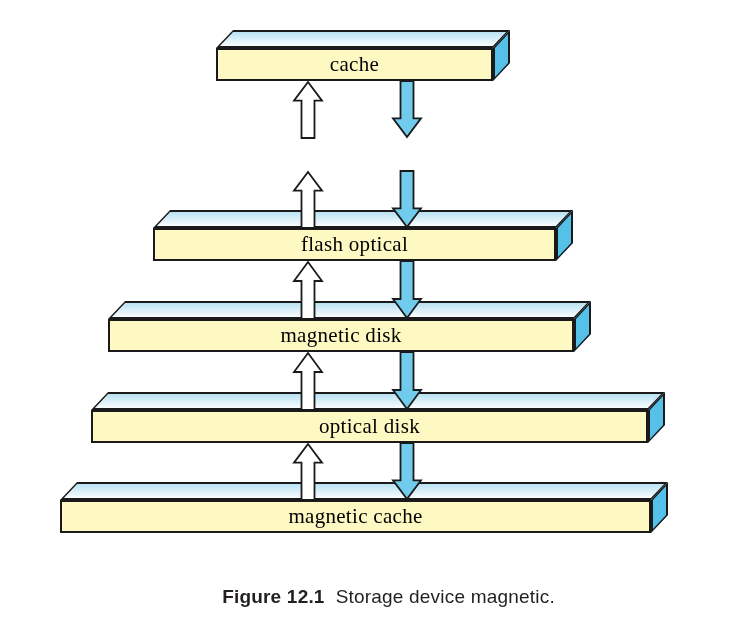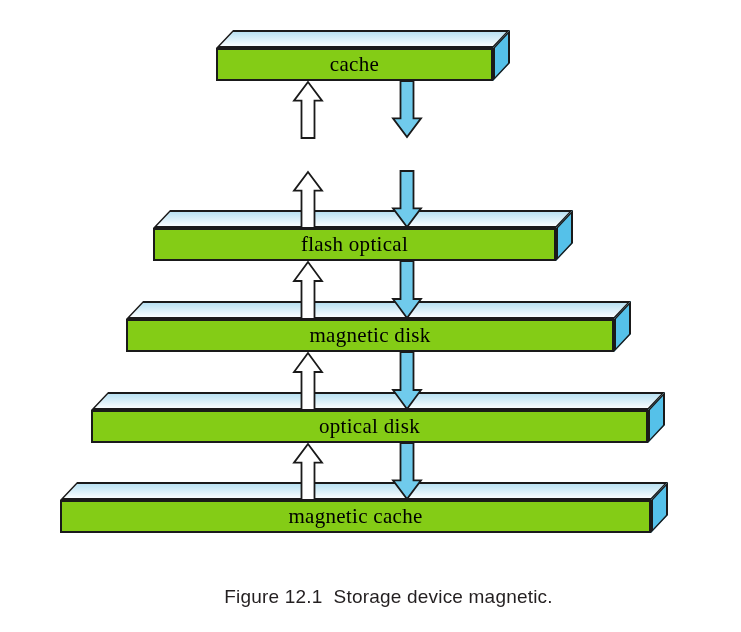--- a/index.html
+++ b/index.html
@@ -14,27 +14,27 @@
   .stage {
     position:relative; width:741px; height:632px; background:#ffffff;
     overflow:hidden; font-family:"Liberation Serif", serif;
   }
 
   
   .bar { position:absolute; }
   .bar-0 { left:216px; top:48px;  width:277px; height:33px; }
   .bar-1 { left:184px; top:138px; width:340px; height:33px; }
   .bar-2 { left:153px; top:228px; width:403px; height:33px; }
-  .bar-3 { left:126px; top:319px; width:466px; height:33px;padding-left:22px; }
+  .bar-3 { left:108px; top:319px; width:466px; height:33px; }
   .bar-4 { left:91px;  top:410px; width:529px; height:33px;padding-left:28px; }
   .bar-5 { left:60px;  top:500px; width:591px; height:33px; }
 
   .face { position:absolute; box-sizing:border-box; border:2px solid var(--outline); }
   .face.front {
-    left:0; top:0; width:100%; height:100%; background:#84cc16; z-index:2;
+    left:0; top:0; width:100%; height:100%; background:#fef9c3; z-index:2;
     display:flex; align-items:center; justify-content:center;
   }
   .face.top {
     left:0; top:-18px; width:100%; height:18px;
     transform:skewX(-43.4deg); transform-origin:0 100%;
     background:linear-gradient(to bottom, var(--top-face-dark), var(--top-face-light));
     z-index:1;
   }
   .face.side {
     right:-17px; top:0; width:17px; height:100%;
@@ -55,21 +55,21 @@
   .arrow.down { left:392px; }
   .arrow.up polygon   { fill:#ffffff; stroke:var(--outline); stroke-width:1.8; stroke-linejoin:miter; }
   .arrow.down polygon { fill:var(--down-arrow); stroke:var(--outline); stroke-width:1.8; stroke-linejoin:miter; }
 
   
   .caption {
     position:absolute; left:0; top:586px; width:100%; text-align:center;
     font-family:"Liberation Sans", sans-serif; font-size:19px;
     color:var(--caption-text); letter-spacing:0.2px;
   }
-  .fig-label { font-weight:400; margin-right:11px;margin-left:36px; }
+  .fig-label { font-weight:700; margin-right:11px;margin-left:36px; }
 </style>
 </head>
 <body>
 
 <div class="stage">
 
   <div class="bar bar-0">
     <div class="face top"></div>
     <div class="face side"></div>
     <div class="face front">

